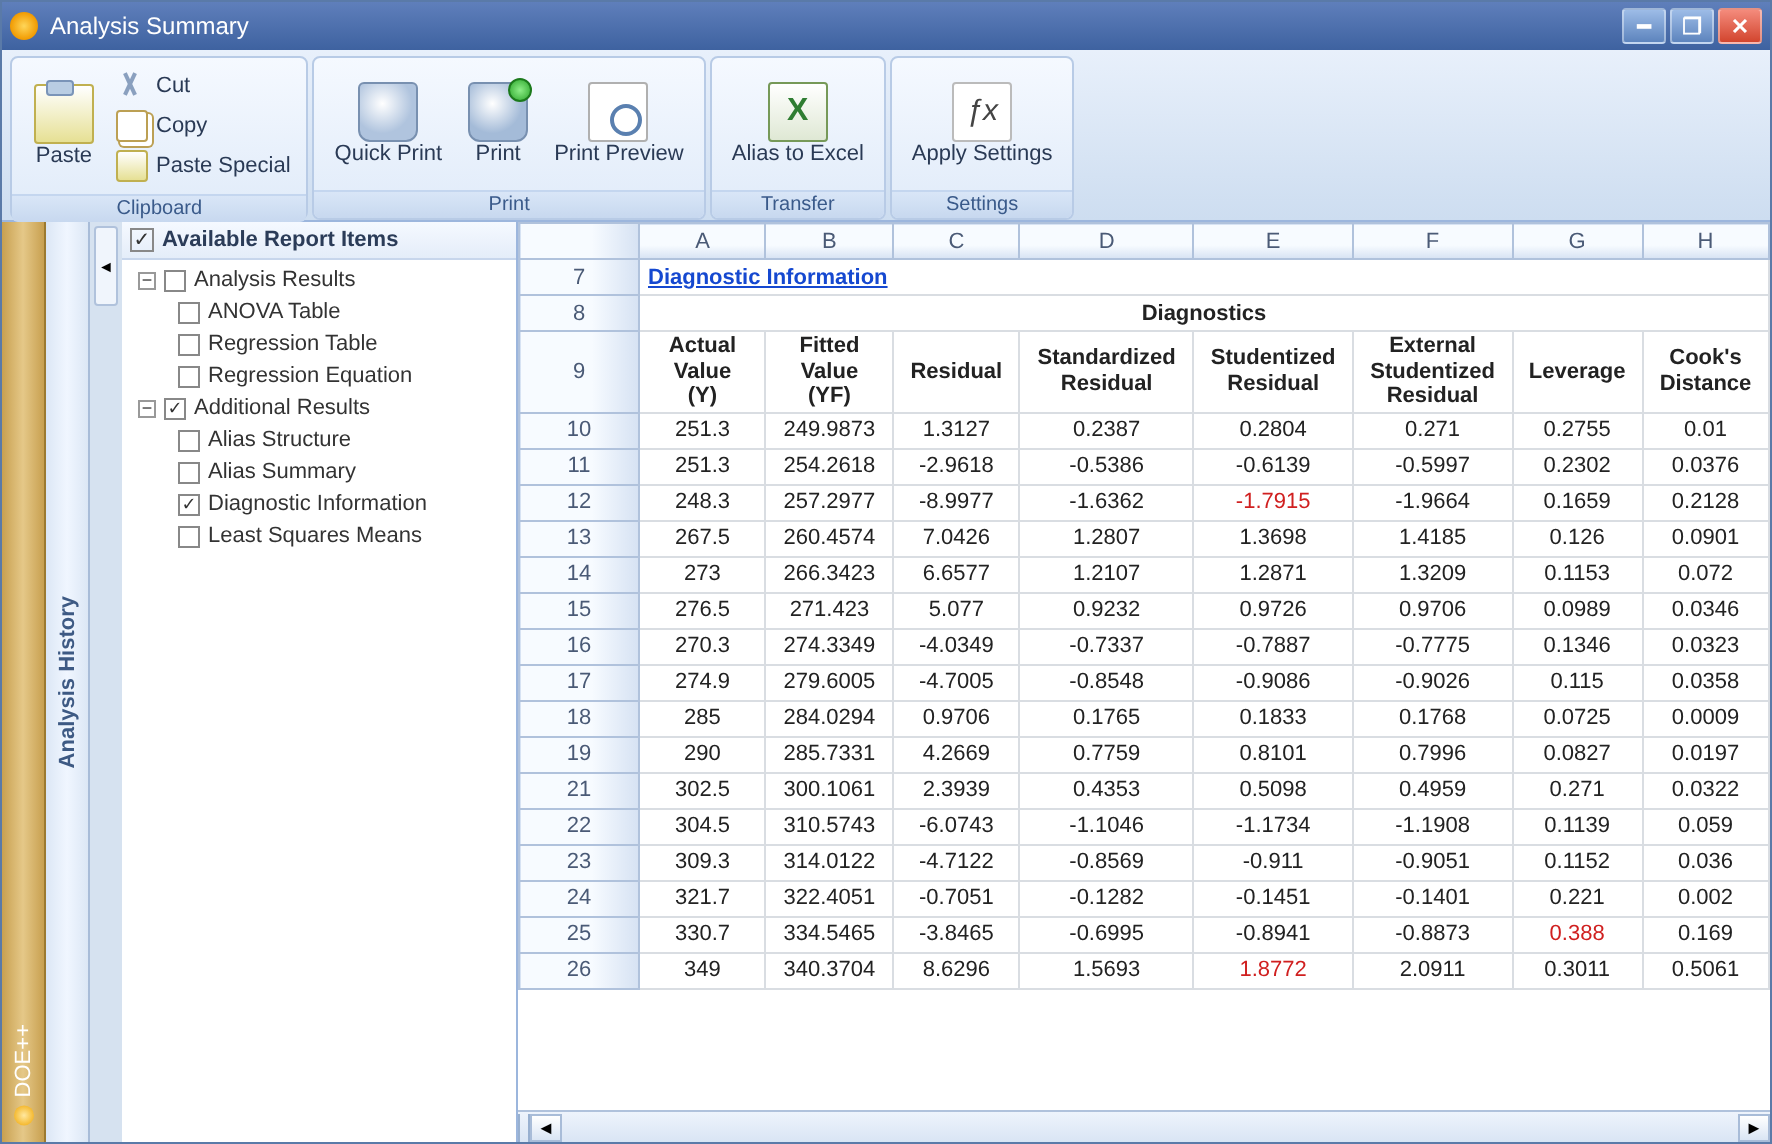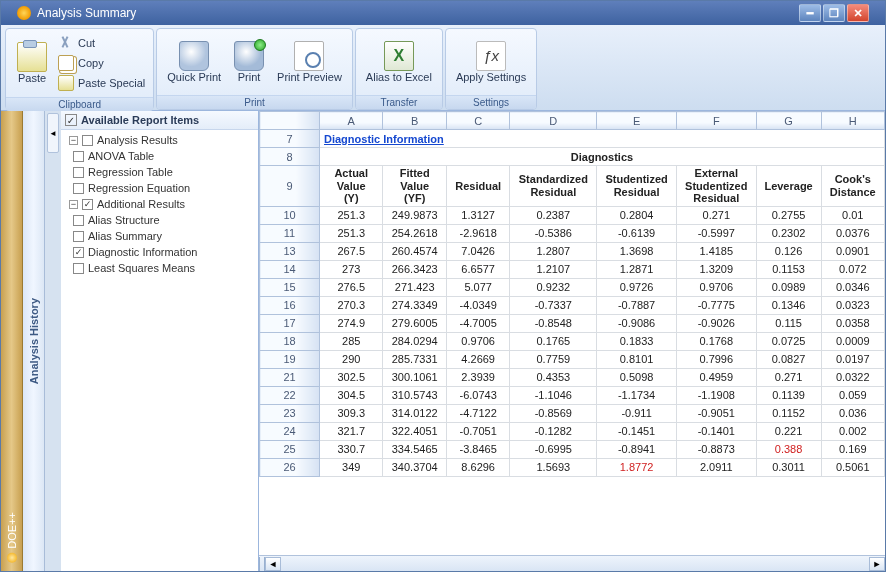--- a/index.html
+++ b/index.html
@@ -1,19 +1,19 @@
 <!DOCTYPE html>
 <html><head>
 <meta charset="utf-8">
 <style>
   * { box-sizing: border-box; margin: 0; padding: 0; font-family: "Segoe UI", Tahoma, sans-serif; }
   body { width: 886px; height: 572px; background: #d6e2f0; overflow: hidden; border: 1px solid #5a7aa8; }
   
   
-  .titlebar { height: 24px; background: linear-gradient(#5f7fbb,#3e62a0); color: #fff; display: flex; align-items: center; padding: 0 16px; font-size: 12px; }
+  .titlebar { height: 24px; background: linear-gradient(#5f7fbb,#3e62a0); color: #fff; display: flex; align-items: center; padding: 0 4px; font-size: 12px; }
   .titlebar .ticon { width: 14px; height: 14px; background: radial-gradient(circle,#ffd659 0%,#f19a00 70%); border-radius: 50%; margin-right: 6px; display:inline-block; }
   .titlebar .spacer { flex: 1; }
   .titlebar .winbtn { width: 22px; height: 18px; margin-left: 2px; display:flex; align-items:center; justify-content:center; border:1px solid rgba(255,255,255,.4); border-radius:2px; font-size:11px; font-weight:bold; cursor:pointer; }
   .winbtn.min,.winbtn.max { background: linear-gradient(#9dbce7,#5d84bd); color:#fff; }
   .winbtn.close { background: linear-gradient(#f48b7c,#d2452e); color:#fff; }
   
   
   .ribbon { background: linear-gradient(#e8f0fb,#cdddf0); border-bottom: 1px solid #9cb6dd; padding: 3px 4px 0 4px; display:flex; gap:2px; }
   .ribbon-group { background: linear-gradient(#f5f9ff,#e0ebf9); border:1px solid #b8cbe6; border-radius:4px; display:flex; flex-direction:column; }
   .ribbon-group-body { display:flex; padding:2px 4px; flex:1; }
@@ -49,21 +49,21 @@
   .sidetab2 .vtxt { writing-mode: vertical-rl; transform: rotate(180deg); color:#3e5a84; font-size:11px; font-weight:bold; padding:4px 0;}
   
   
   .treepanel { width: 210px; background:#fff; border-right:1px solid #9cb6dd; font-size:11px; color:#333; overflow:hidden;}
   .treepanel-header { display:flex; align-items:center; gap:4px; padding:3px 4px; background: linear-gradient(#f5f9ff,#e4edf9); border-bottom:1px solid #c7d6ec;}
   .collapse-btn { width:12px; height:40px; border:1px solid #b0c2dc; border-radius:2px; display:flex; align-items:center; justify-content:center; font-size:8px; cursor:pointer; margin:2px; background:#f0f5fc;}
   .treepanel-header .chk { width:12px;height:12px;border:1px solid #888; display:flex;align-items:center;justify-content:center;font-size:10px;}
   .treepanel-header .title { font-weight:bold; color:#2b3c58;}
   .tree { padding: 2px 0 2px 0;}
   .tree-item { display:flex; align-items:center; gap:4px; padding:2px 4px 2px 8px; cursor:pointer;}
-  .tree-item.level1 { padding-left: 12px;}
+  .tree-item.level1 { padding-left: 28px;}
   .tree-item .chk { width:11px;height:11px;border:1px solid #888;display:flex;align-items:center;justify-content:center;font-size:9px;background:#fff;}
   .tree-item .chk.checked::after{content:"✓";color:#333;}
   .tree-item .togg { width:9px;height:9px;border:1px solid #999;display:flex;align-items:center;justify-content:center;font-size:9px;line-height:1;background:#fff;}
   
   
   .sheet-wrap { flex:1; display:flex; flex-direction:column; background:#fff; position:relative;}
   .sheet { flex:1; overflow:auto; }
   table.grid { border-collapse:collapse; font-size:11px; color:#222; width:100%; }
   table.grid th.colhdr { background:linear-gradient(#f7fbff 60%,#d6e2f3); border:1px solid #b0c2dc; font-weight:normal; color:#4a5a76; height:18px; min-width:60px; font-size:11px;}
   table.grid th.rowhdr { background:linear-gradient(90deg,#f7fbff 60%,#d6e2f3); border:1px solid #b0c2dc; font-weight:normal; color:#4a5a76; width:24px; font-size:11px; text-align:center;}
@@ -269,20 +269,31 @@
               <td>251.3</td>
               <td>254.2618</td>
               <td>-2.9618</td>
               <td>-0.5386</td>
               <td>-0.6139</td>
               <td>-0.5997</td>
               <td>0.2302</td>
               <td>0.0376</td>
             </tr>
             <tr>
+              <th class="rowhdr">12</th>
+              <td>248.3</td>
+              <td>257.2977</td>
+              <td>-8.9977</td>
+              <td>-1.6362</td>
+              <td class="neg-red">-1.7915</td>
+              <td>-1.9664</td>
+              <td>0.1659</td>
+              <td>0.2128</td>
+            </tr>
+            <tr>
               <th class="rowhdr">13</th>
               <td>267.5</td>
               <td>260.4574</td>
               <td>7.0426</td>
               <td>1.2807</td>
               <td>1.3698</td>
               <td>1.4185</td>
               <td>0.126</td>
               <td>0.0901</td>
             </tr>

